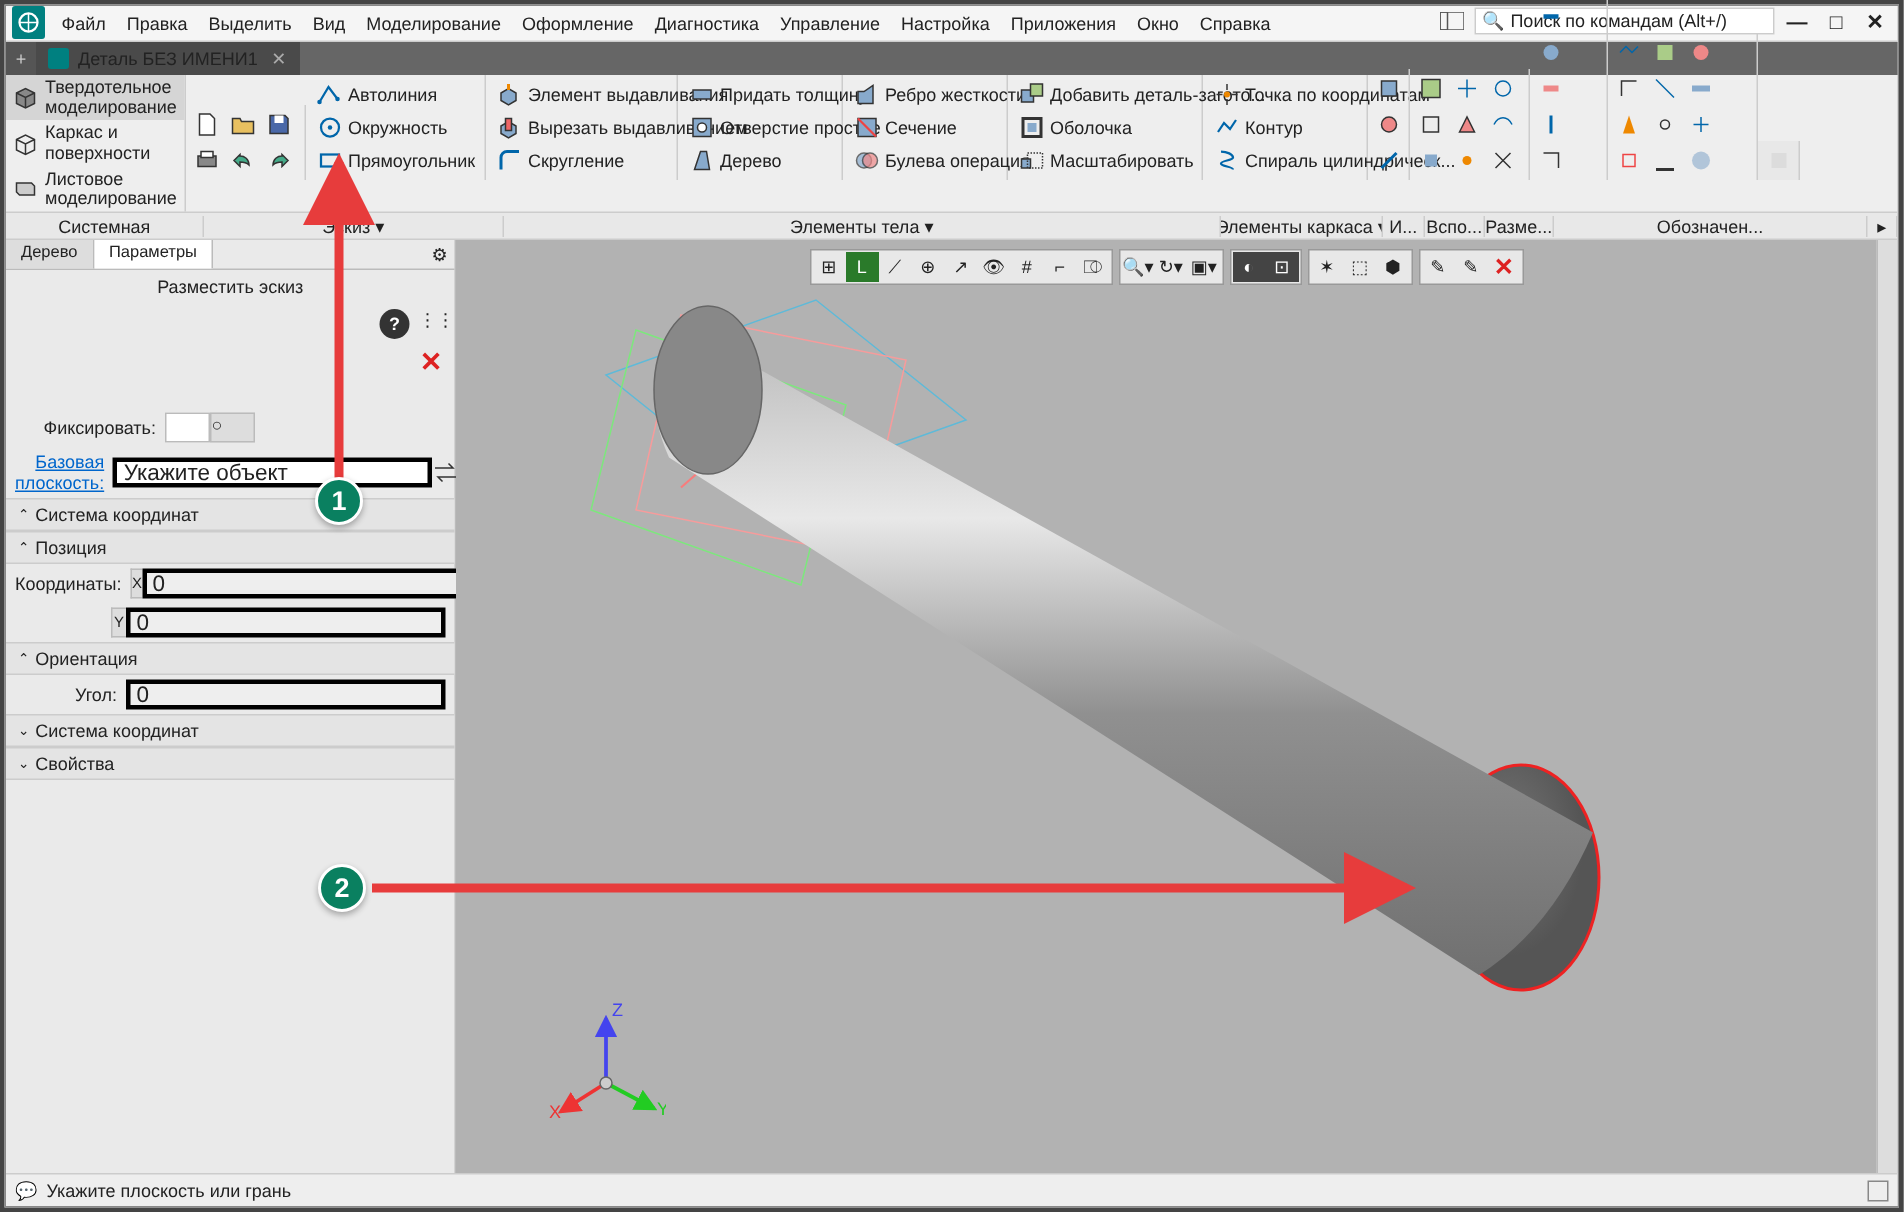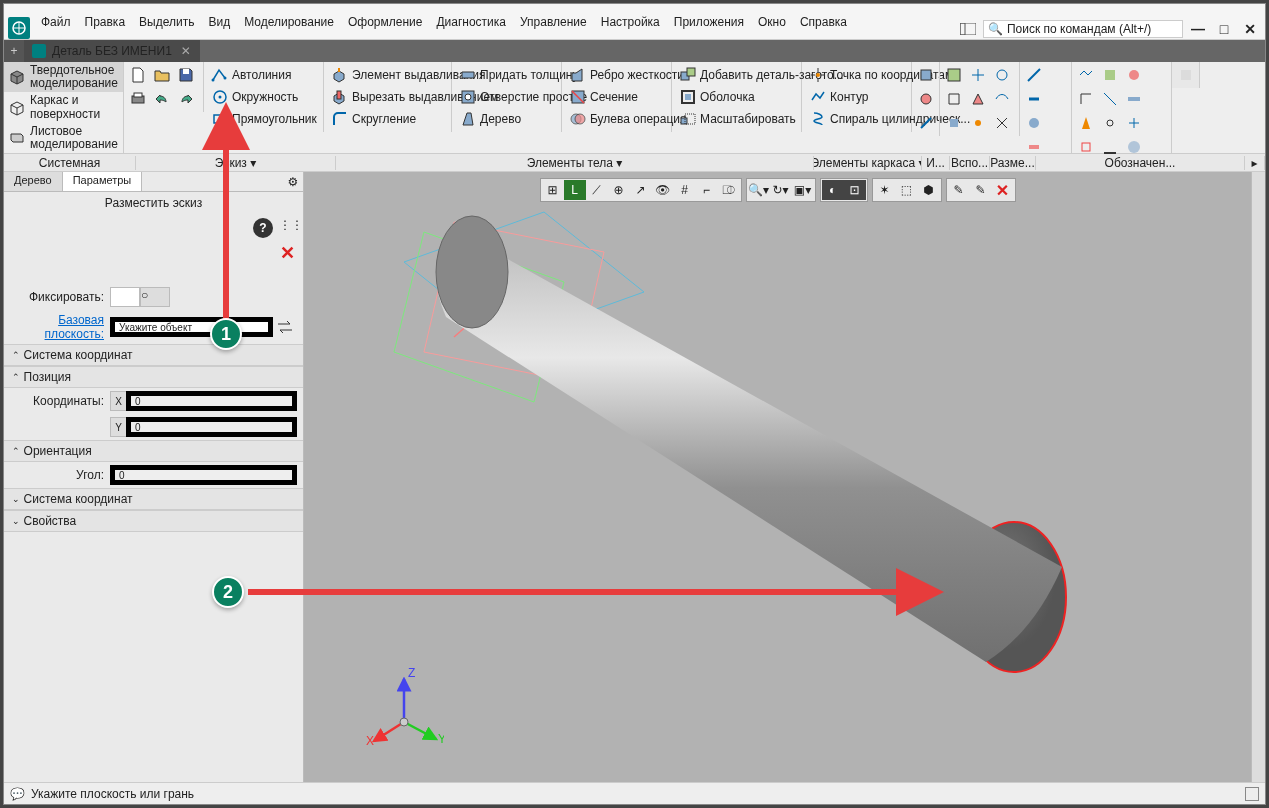--- a/index.html
+++ b/index.html
@@ -1,36 +1,36 @@
 <!DOCTYPE html>
 <html><head>
 <meta charset="utf-8">
 <style>
 *{box-sizing:border-box;margin:0;padding:0;font-family:"Segoe UI",Arial,sans-serif;font-size:12px;color:#222;user-select:none}
 body{width:1269px;height:808px;background:#444;overflow:hidden;position:relative}
 .win{position:absolute;left:3px;top:3px;right:3px;bottom:3px;background:#eee;border:1px solid #888;display:flex;flex-direction:column}
-.menubar{height:36px;background:#f5f5f5;display:flex;align-items:flex-end;border-bottom:1px solid #ccc}
+.menubar{height:24px;background:#f5f5f5;display:flex;align-items:flex-start;border-bottom:1px solid #ccc}
 .menubar .logo{width:22px;height:22px;background:#008080;margin:0 4px;border-radius:2px;display:flex;align-items:center;justify-content:center}
 .menubar .logo svg{width:14px;height:14px}
 .menubar .mitem{padding:0 7px;height:100%;display:flex;align-items:center;cursor:default}
 .menubar .right{margin-left:auto;display:flex;align-items:center;gap:4px;padding-right:4px}
 .menubar .search{width:200px;height:18px;border:1px solid #ccc;background:#fff;font-size:11px;padding:0 4px;color:#999;display:flex;align-items:center;gap:4px}
 .menubar .wbtn{width:22px;height:20px;display:flex;align-items:center;justify-content:center;font-size:14px;font-weight:bold;cursor:default}
 .tabbar{height:22px;background:#666;display:flex;align-items:stretch}
 .tabbar .plus{width:20px;background:#555;color:#ccc;display:flex;align-items:center;justify-content:center}
 .tabbar .tab{background:#4a4a4a;color:#ddd;display:flex;align-items:center;padding:0 6px 0 8px;gap:6px;font-size:11px}
 .tabbar .tab .ticon{width:14px;height:14px;background:#008080;border-radius:2px}
 .tabbar .tab .tclose{color:#aaa;padding:0 3px}
 .ribbonwrap{display:flex;background:#eee;border-bottom:1px solid #ccc}
 .modes{width:120px;border-right:1px solid #ccc;display:flex;flex-direction:column}
 .mode{display:flex;align-items:center;gap:4px;padding:2px 4px;font-size:10.5px;line-height:1.1}
 .mode.active{background:#d5d5d5}
 .mode .micon{width:18px;height:18px;flex:none;display:flex;align-items:center;justify-content:center}
 .ribbon{flex:1;display:flex;flex-direction:column}
-.rrow{display:flex;align-items:flex-start;height:70px}
+.rrow{display:flex;align-items:flex-end;height:70px}
 .rgroup{border-right:1px solid #ccc;padding:2px 3px;display:flex;flex-direction:column}
 .rgroup .gicons{display:flex;flex-wrap:wrap;gap:2px;align-content:flex-start;flex:1}
 .ibtn{width:22px;height:22px;display:flex;align-items:center;justify-content:center;cursor:default}
 .cmdbtn{display:flex;align-items:center;gap:3px;height:22px;padding:0 4px;font-size:11px;cursor:default;white-space:nowrap}
 .cmdbtn .ci{width:18px;height:18px;flex:none}
 .rlabels{height:18px;background:#e8e8e8;display:flex;align-items:center;font-size:10px;color:#555;border-bottom:1px solid #ccc}
 .rlabels .lab{border-right:1px solid #ccc;padding:0 4px;display:flex;align-items:center;justify-content:center;overflow:hidden;white-space:nowrap}
 .body{flex:1;display:flex;min-height:0}
 .leftpanel{width:300px;background:#eaeaea;border-right:1px solid #bbb;display:flex;flex-direction:column}
 .tabs2{height:20px;display:flex;border-bottom:1px solid #bbb}
@@ -40,21 +40,21 @@
 .lp-row{padding:4px 8px;font-size:11px}
 .lp-top{display:flex;justify-content:flex-end;gap:6px;padding:4px}
 .lp-top .rnd{width:20px;height:20px;border-radius:10px;background:#333;color:#fff;display:flex;align-items:center;justify-content:center;font-size:12px;font-weight:bold}
 .lp-close{color:#d22;font-size:18px;font-weight:bold;text-align:right;padding:0 8px}
 .propsec{border-top:1px solid #ccc;border-bottom:1px solid #ccc;background:#e4e4e4;padding:3px 8px;font-size:11px;display:flex;align-items:center;gap:4px}
 .propsec::before{content:"⌃";font-size:9px}
 .propsec.v::before{content:"⌄"}
 .field{display:flex;align-items:center;padding:3px 6px;gap:0;font-size:11px}
 .field .flab{width:100px;text-align:right;padding-right:6px}
 .field .flab.link{color:#06c;text-decoration:underline}
-.field input{flex:1;border:5px solid #000000;height:20px;padding:0 4px;background:#fff;font-size:10px}
+.field input{flex:1;border:3px solid #000000;height:20px;padding:0 4px;background:#fff;font-size:15px}
 .field .sbtn{width:30px;height:20px;border:1px solid #bbb;background:#fff}
 .field .sbtn.sel{background:#ddd}
 .field .swipe{width:24px;height:18px;display:flex;align-items:center;justify-content:center}
 .xylab{width:16px;text-align:center;background:#ddd;height:20px;line-height:20px;border:1px solid #bbb;border-right:none;font-size:10px}
 .viewport{flex:1;background:#b2b2b2;position:relative;overflow:hidden}
 .vpbar{position:absolute;top:6px;left:50%;transform:translateX(-50%);display:flex;gap:4px}
 .vpstrip{display:flex;background:#e8e8e8;border:1px solid #999;padding:1px}
 .vpstrip .vb{width:22px;height:20px;display:flex;align-items:center;justify-content:center;font-size:12px}
 .vpstrip .vb.g{background:#2a7a2a;color:#fff}
 .vpstrip .vb.dk{background:#444;color:#fff}

